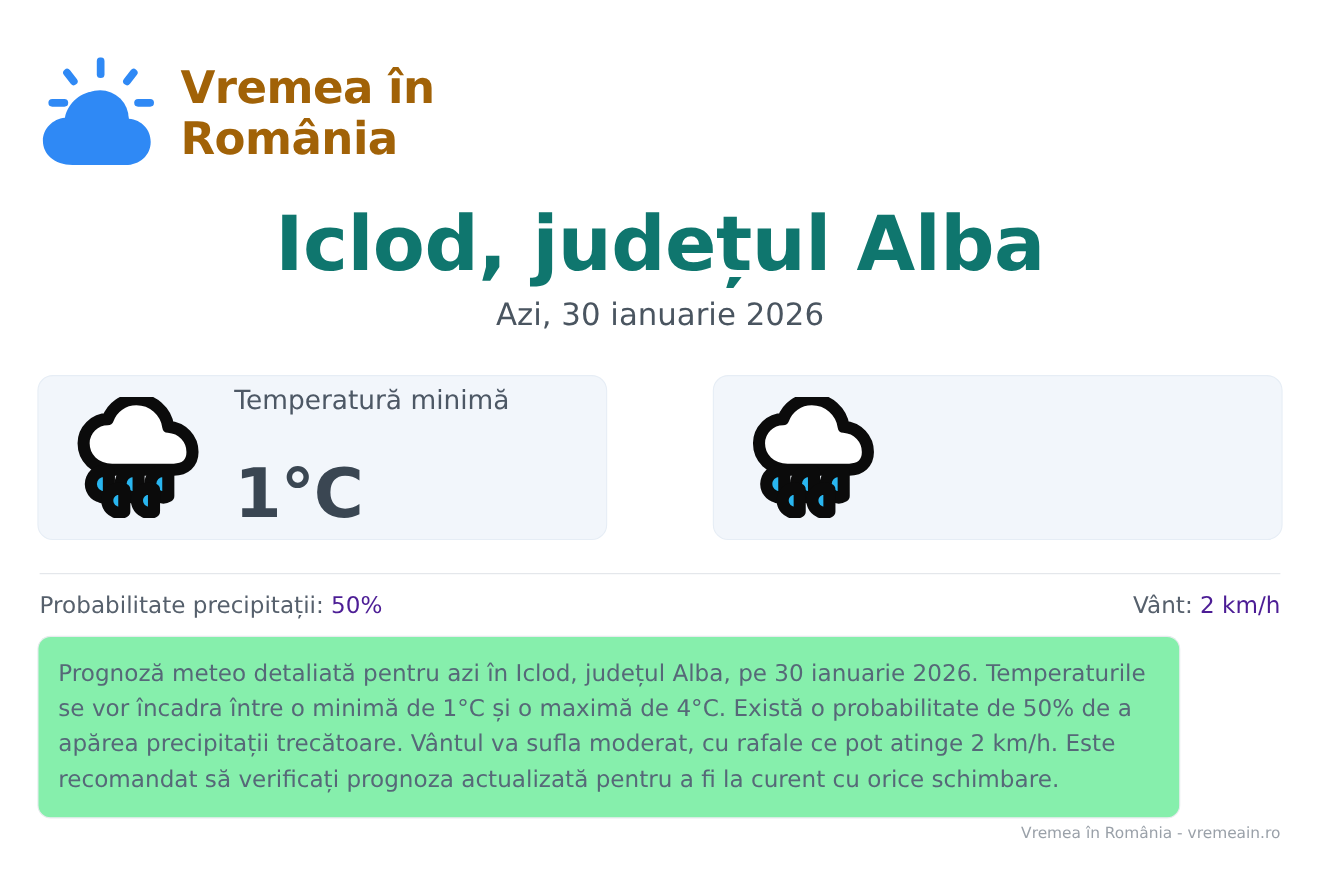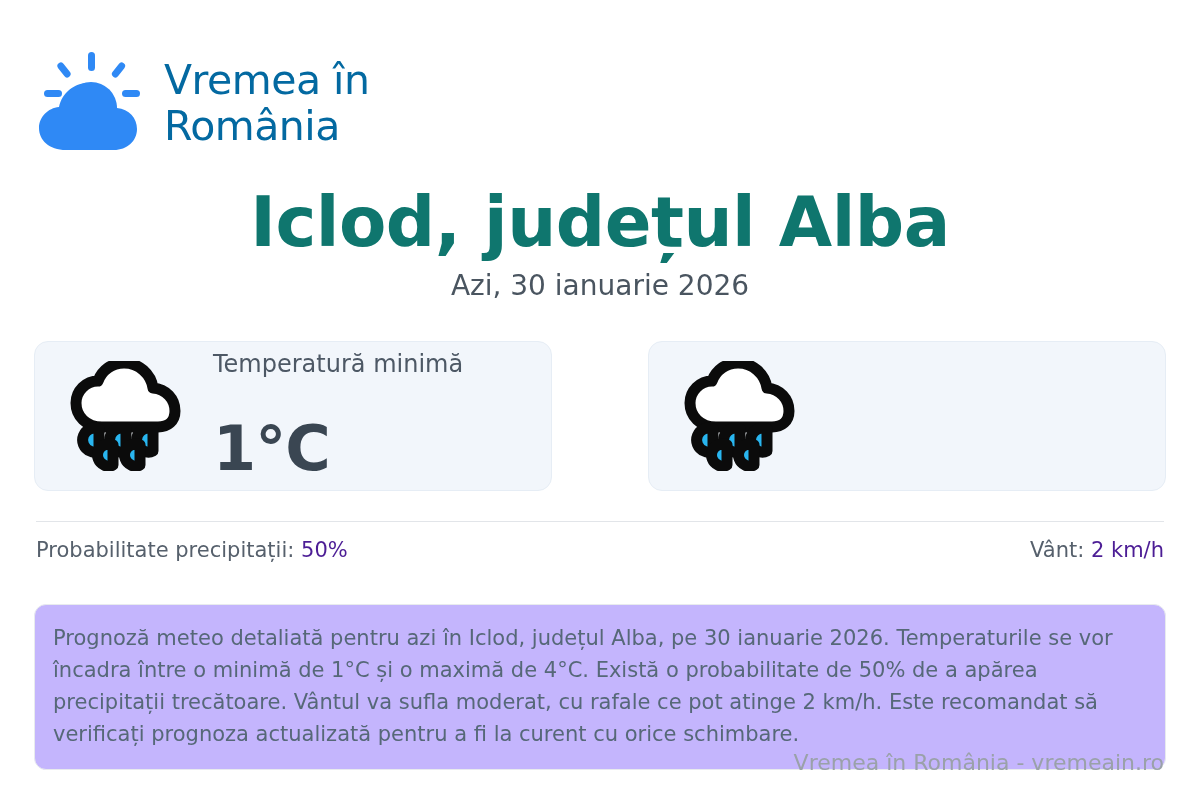--- a/index.html
+++ b/index.html
@@ -31,22 +31,22 @@
   }
   .brand-logo {
     width: 110px;
     height: 104px;
     flex: 0 0 110px;
     display: block;
   }
   .brand-name {
     font-size: 41px;
     line-height: 1.12;
-    font-weight: 400;
-    color: #0369a1;
+    font-weight: 700;
+    color: #a16207;
     letter-spacing: -0.5px;
     white-space: pre-line;
   }
 
   
   .title-block {
     position: absolute;
     left: 0;
     top: 185px;
     width: 1200px;
@@ -141,40 +141,40 @@
   .dot-sep {
     display: inline-block;
     margin: 0 10px;
     color: #56606c;
   }
 
   
   .description {
     position: absolute;
     left: 34px;
-    top: 604px;
-    width: 1132px;
+    top: 578px;
+    width: 1039px;
     min-height: 142px;
-    background: #c4b5fd;
+    background: #86efac;
     border: 1px solid #e8ebee;
     border-radius: 12px;
     padding: 18px 22px 18px 18px;
   }
   .description p {
     font-size: 21px;
     line-height: 1.52;
     color: #566878;
   }
 
   
   .footer {
     position: absolute;
     right: 36px;
     top: 750px;
-    font-size: 22px;
+    font-size: 14px;
     color: #9aa1a9;
     text-align: left;
   }
 </style>
 </head>
 <body>
 
 <div class="page">
 
   <div class="brand">

